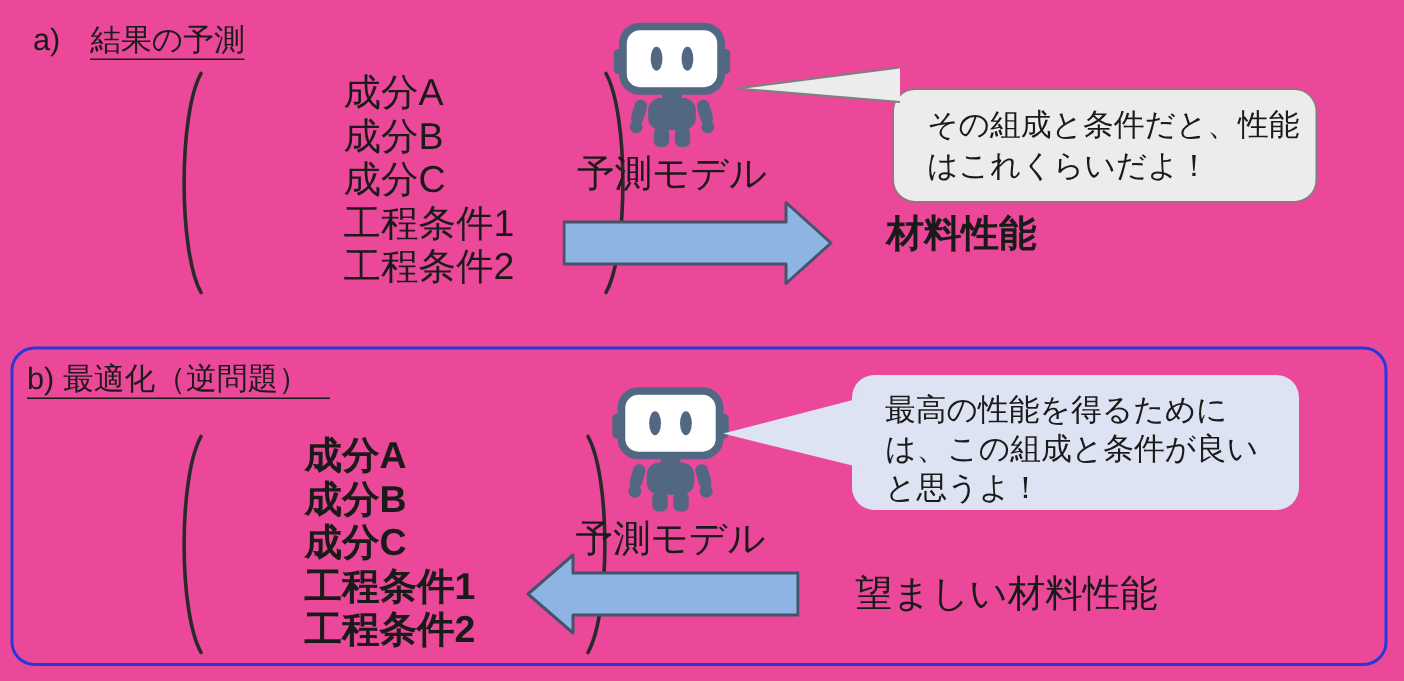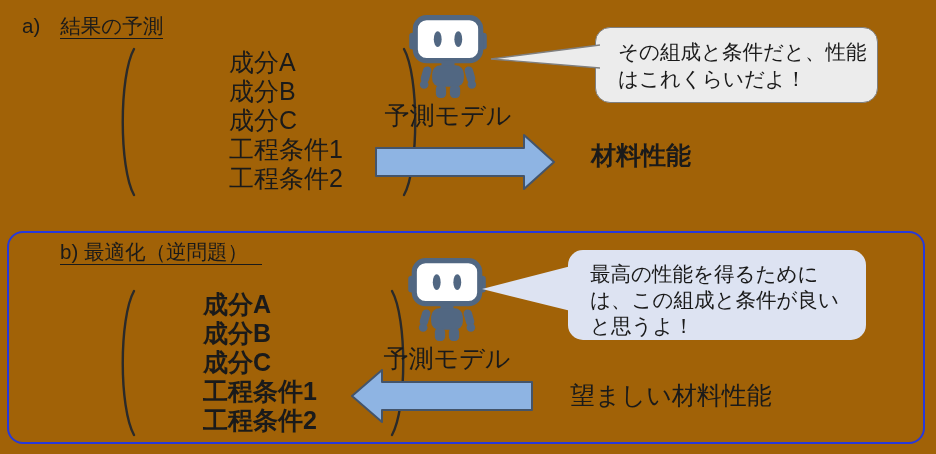--- a/index.html
+++ b/index.html
@@ -7,21 +7,21 @@
     --arrow-stroke:#44546a;
     --robot:#516782;
     --bubble-a-bg:#ececec;
     --bubble-a-border:#7f7f7f;
     --bubble-b-bg:#dde3f2;
     --panel-b-border:#2639db;
     --ink:#1a1a1a;
   }
   html,body{margin:0;padding:0;background:#fff;}
   .stage{
-    position:relative;width:936px;height:454px;background:#a16207;overflow:hidden;
+    position:relative;width:936px;height:454px;background:#ec4899;overflow:hidden;
     font-family:"Liberation Sans","DejaVu Sans",sans-serif;color:var(--ink);
   }
   .abs{position:absolute;}
 
   
   .heading{font-size:20.5px;white-space:nowrap;}
   .heading .u{border-bottom:1.6px solid var(--ink);padding-bottom:1px;}
   .heading .lead{margin-right:20px;}
   .heading-b .u{padding-right:14px;}
 
@@ -35,21 +35,21 @@
   
   .robot-wrap{width:140px;text-align:center;}
   .robot-wrap svg{display:block;margin:0 auto;}
   .robot-caption{font-size:25px;margin-top:0px;white-space:nowrap;}
 
   
   .bubble{border-radius:15px;box-sizing:border-box;font-size:20.5px;}
   .bubble-a{
     width:283px;height:76px;background:var(--bubble-a-bg);
     border:1.5px solid var(--bubble-a-border);
-    padding:10px 16px 0 22px;line-height:27px;
+    padding:10px 16px 0 22px;line-height:27px;margin-top:32px;
   }
   .bubble-b{
     width:298px;height:90px;background:var(--bubble-b-bg);
     padding:11px 0 0 22px;line-height:26px;
   }
   .bubble span{display:block;white-space:nowrap;}
 
   
   .result{font-size:25px;white-space:nowrap;}
   .result-bold{font-weight:bold;}
@@ -116,21 +116,21 @@
   </svg>
 
   <svg class="abs" style="left:375px;top:133px;" width="181" height="58" viewBox="0 0 181 58">
     <polygon points="1,15 149,15 149,2 179,29 149,56 149,43 1,43" style="fill:var(--arrow-fill);stroke:var(--arrow-stroke);stroke-width:2;stroke-linejoin:round"></polygon>
   </svg>
 
   <div class="abs result result-bold" style="left:591px;top:139px;">材料性能</div>
 
   <div class="abs panel-b-box" style="left:7px;top:231px;"></div>
 
-  <div class="abs heading heading-b" style="left:18px;top:238px;margin-left:42px;">
+  <div class="abs heading heading-b" style="left:18px;top:238px;">
     <span class="u">b) 最適化（逆問題）</span>
   </div>
 
   <div class="abs matrix matrix-b" style="left:116px;top:288px;">
     <svg class="paren" width="21" height="150" viewBox="0 0 21 150">
       <path d="M 18 3 C 3 30 3 120 18 147" fill="none" stroke="#2a2a2a" stroke-width="2.4" stroke-linecap="round"></path>
     </svg>
     <div class="items">
       <div>成分A</div>
       <div>成分B</div>

